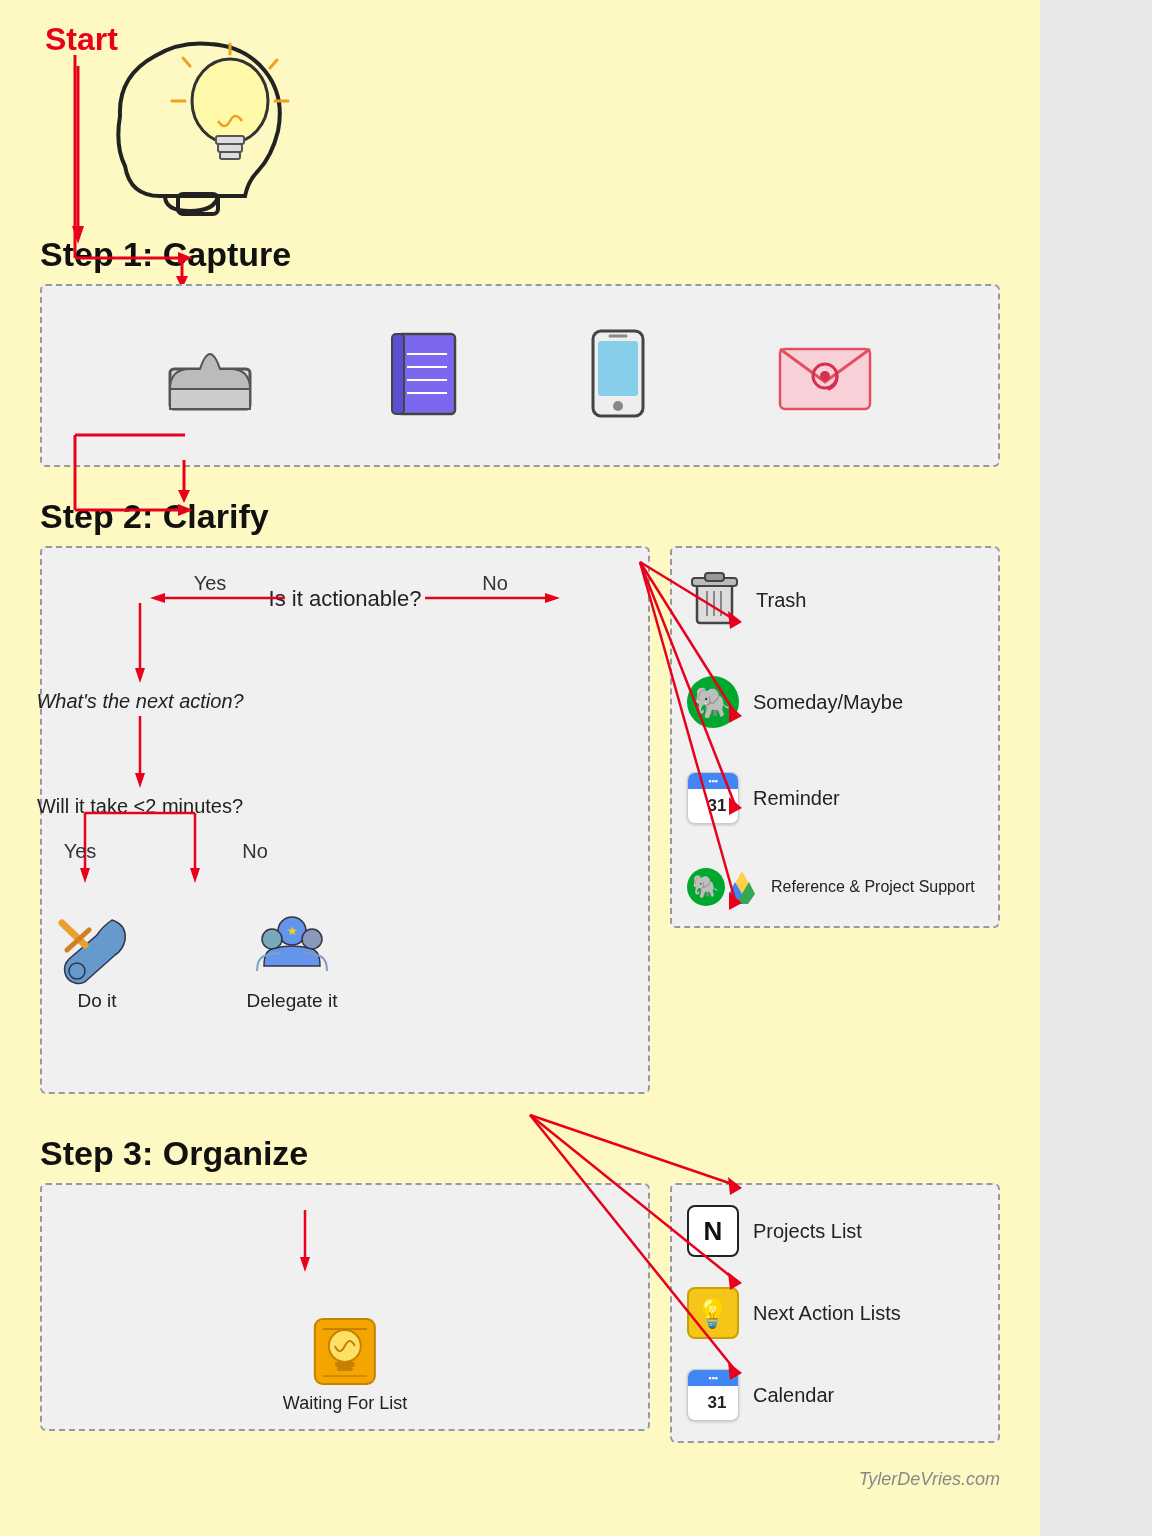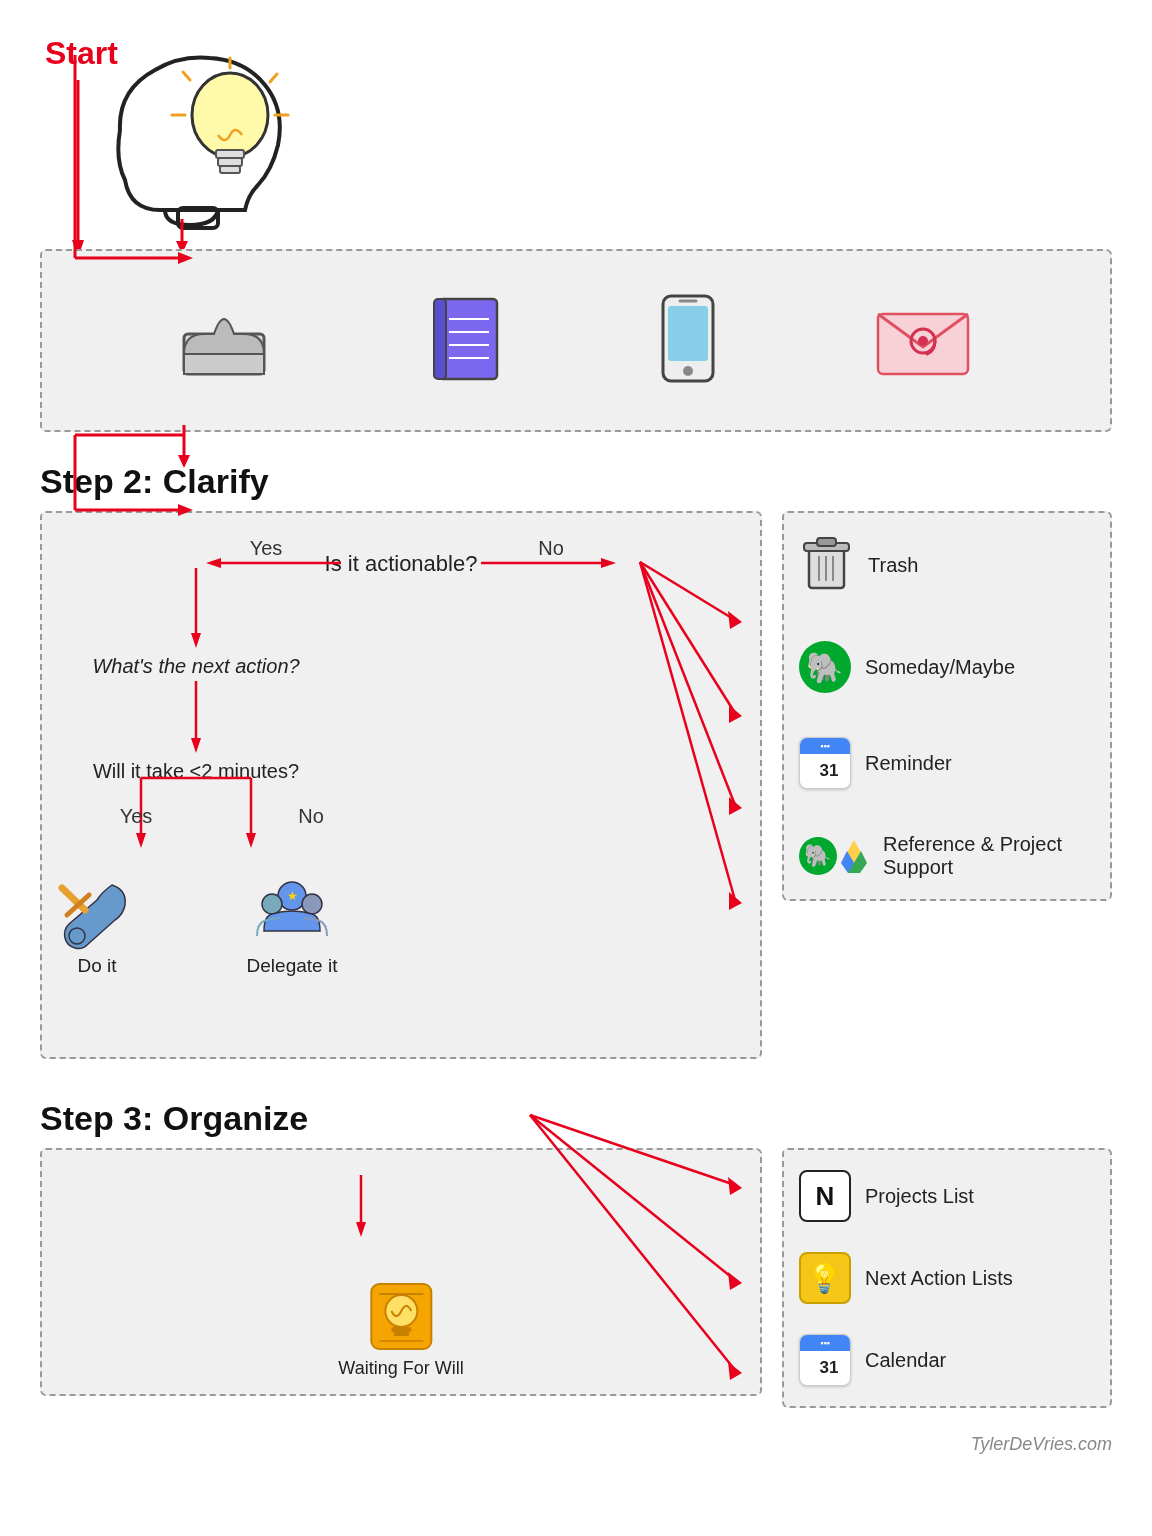--- a/index.html
+++ b/index.html
@@ -5,24 +5,24 @@
     * { box-sizing: border-box; margin: 0; padding: 0; }
     body {
       background: #e8e8e8;
       font-family: Arial, sans-serif;
       width: 1152px;
       min-height: 1536px;
       position: relative;
       overflow: hidden;
     }
     .page {
-      width: 1152px;
+      width: 1040px;
       min-height: 1536px;
-      background: #ffffff;
-      padding: 30px 40px;
+      background: #fef9c3;
+      padding: 16px 40px;
       position: relative;
     }
 
     
     .step-heading {
       font-size: 34px;
       font-weight: bold;
       color: #111;
       margin-bottom: 10px;
     }
@@ -173,20 +173,21 @@
           <line x1="170" y1="52" x2="177" y2="44" stroke="#f0a020" stroke-width="3" stroke-linecap="round"></line>
           <line x1="175" y1="85" x2="188" y2="85" stroke="#f0a020" stroke-width="3" stroke-linecap="round"></line>
           <line x1="90" y1="50" x2="83" y2="42" stroke="#f0a020" stroke-width="3" stroke-linecap="round"></line>
           <line x1="85" y1="85" x2="72" y2="85" stroke="#f0a020" stroke-width="3" stroke-linecap="round"></line>
         </svg>
       </div>
     </div>
   </div>
 
   <div style="margin-bottom:20px;">
+    <div class="step-heading">Step 1: Capture</div>
     <div style="position:relative;">
 
       <svg style="position:absolute; top:-30px; left:140px; width:4px; height:35px; overflow:visible; pointer-events:none;">
         <line x1="2" y1="0" x2="2" y2="30" stroke="#e8001d" stroke-width="3"></line>
         <polygon points="-4,22 2,35 8,22" fill="#e8001d"></polygon>
       </svg>
       <div class="dashed-box">
         <div class="capture-icons">
 
           <div>
@@ -345,21 +346,21 @@
 
           <div class="panel-item">
             <div style="display:flex; gap:2px;">
               <div class="evernote-icon" style="width:38px; height:38px; font-size:22px;">🐘</div>
               <svg width="30" height="38" viewBox="0 0 30 38">
                 <polygon points="15,3 28,26 2,26" fill="#ffd04b" stroke="none"></polygon>
                 <polygon points="2,26 8,14 21,36 9,36" fill="#4285f4" stroke="none"></polygon>
                 <polygon points="28,26 22,14 9,36 21,36" fill="#34a853" stroke="none"></polygon>
               </svg>
             </div>
-            <div class="panel-label" style="font-size:20px;">Reference &amp; Project Support</div>
+            <div class="panel-label" style="font-size:16px;">Reference &amp; Project Support</div>
           </div>
         </div>
       </div>
     </div>
   </div>
 
   <div style="margin-top:10px;">
     <div class="step-heading">Step 3: Organize</div>
     <div style="display:flex; gap:20px;">
 
@@ -377,21 +378,21 @@
               <rect x="10" y="5" width="60" height="65" rx="8" fill="#f5a500" stroke="#c88000" stroke-width="2"></rect>
               <circle cx="40" cy="32" r="16" fill="#ffe066" stroke="#c88000" stroke-width="2"></circle>
 
               <path d="M 30,32 Q 35,42 40,32 Q 45,22 50,32" fill="none" stroke="#c88000" stroke-width="2"></path>
               <rect x="30" y="48" width="20" height="5" rx="2" fill="#c88000"></rect>
               <rect x="32" y="53" width="16" height="4" rx="2" fill="#c88000"></rect>
 
               <line x1="18" y1="15" x2="62" y2="15" stroke="#c88000" stroke-width="2"></line>
               <line x1="18" y1="62" x2="62" y2="62" stroke="#c88000" stroke-width="1.5"></line>
             </svg>
-            <div style="font-size:18px; color:#222; margin-top:4px;">Waiting For Will</div>
+            <div style="font-size:18px; color:#222; margin-top:4px;">Waiting For List</div>
           </div>
         </div>
       </div>
 
       <div style="width:330px;">
         <div class="organize-right-panel">
 
           <div class="panel-item">
             <div class="notion-icon">N</div>
             <div class="panel-label">Projects List</div>

